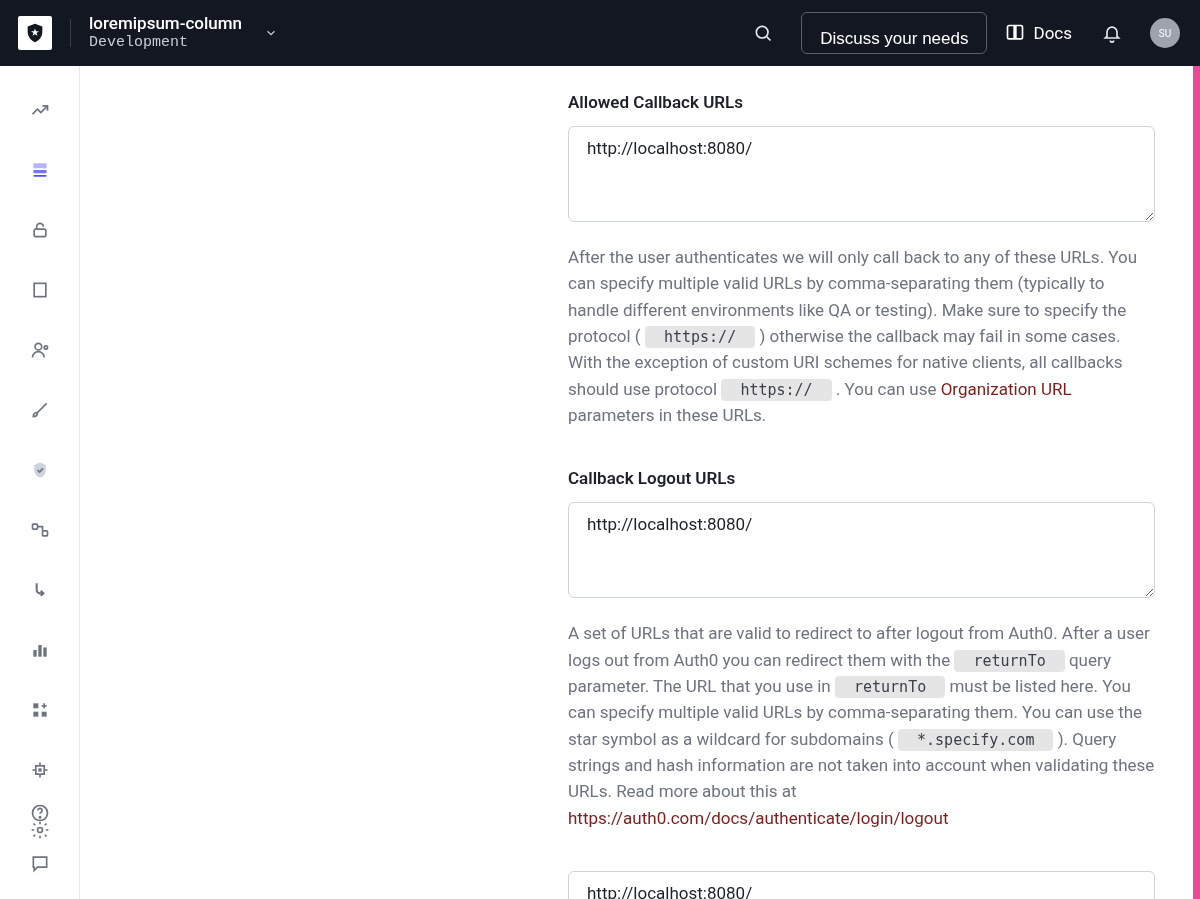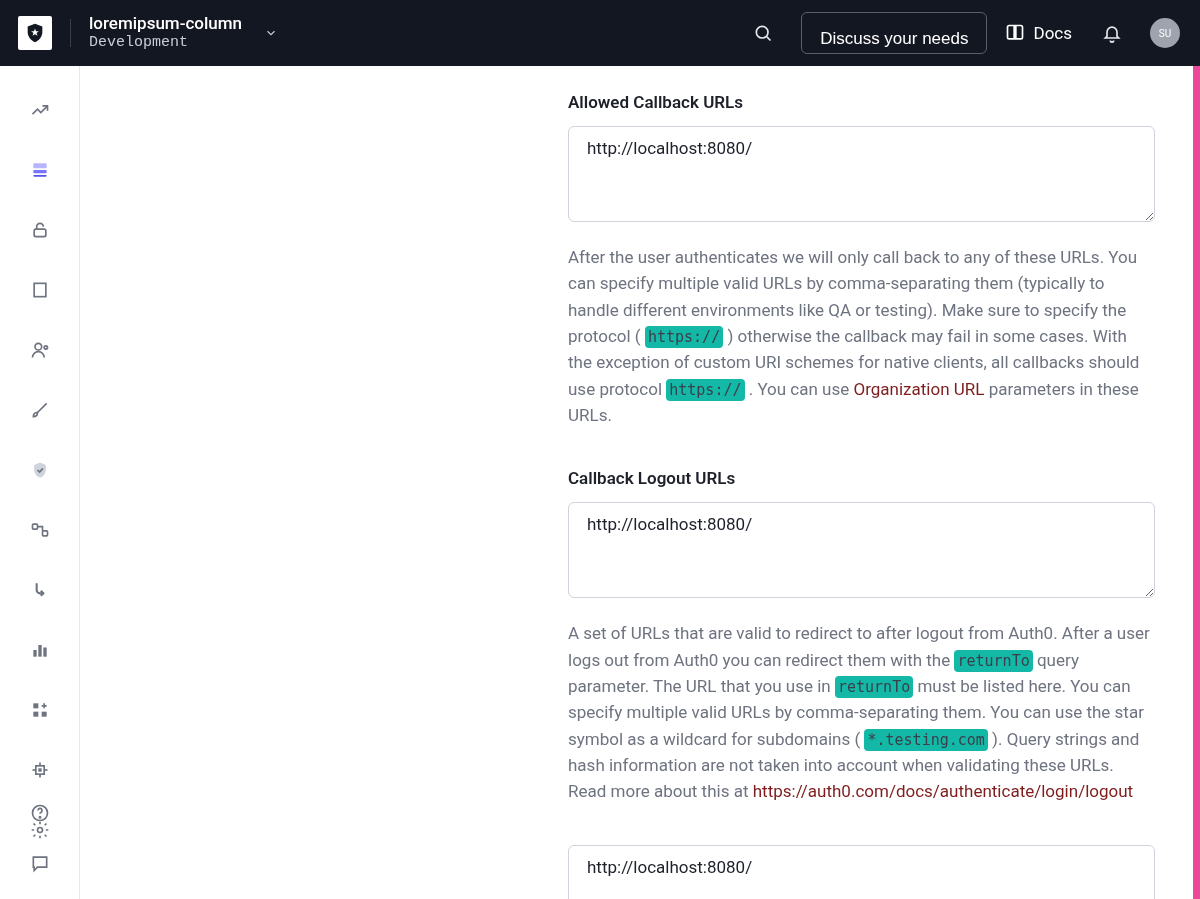--- a/index.html
+++ b/index.html
@@ -126,23 +126,23 @@
     resize: vertical;
     line-height: 1.4;
   }
   .field-help {
     margin-top: 18px;
     font-size: 17px;
     line-height: 1.55;
     color: #6e7380;
   }
   .field-help code {
-    background: #14b8a6;
+    background: #e5e5e5;
     border-radius: 4px;
-    padding: 2px 3px;
+    padding: 2px 19px;
     font-size: 15px;
     color: #3a3f4b;
     font-family: ui-monospace, Menlo, Consolas, monospace;
   }
   .field-help a, .link { color: #7f1d1d; text-decoration: none; }
 </style>
 </head>
 <body>
 
 <div class="topbar">
@@ -323,21 +323,21 @@
 
       <div class="field-block">
         <div class="field-label">Callback Logout URLs</div>
         <textarea class="field-textarea" style="">http://localhost:8080/</textarea>
         <div class="field-help">
           <span>A set of URLs that are valid to redirect to after logout from Auth0. After a user logs out from Auth0 you can redirect them with the </span>
           <code>returnTo</code>
           <span> query parameter. The URL that you use in </span>
           <code>returnTo</code>
           <span> must be listed here. You can specify multiple valid URLs by comma-separating them. You can use the star symbol as a wildcard for subdomains (</span>
-          <code>*.testing.com</code>
+          <code>*.specify.com</code>
           <span>). Query strings and hash information are not taken into account when validating these URLs. Read more about this at </span>
           <a href="#" class="link">https://auth0.com/docs/authenticate/login/logout</a>
         </div>
       </div>
 
       <div class="field-block">
         <textarea class="field-textarea" style="min-height: 50px;">http://localhost:8080/</textarea>
       </div>
 
     </div>

